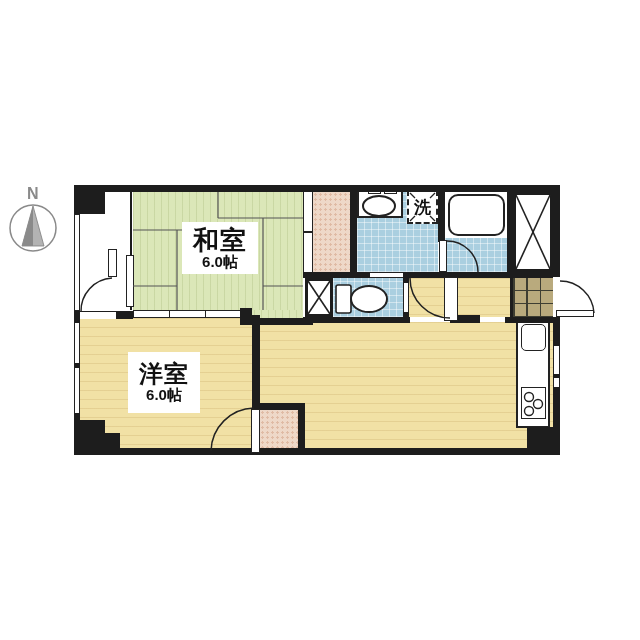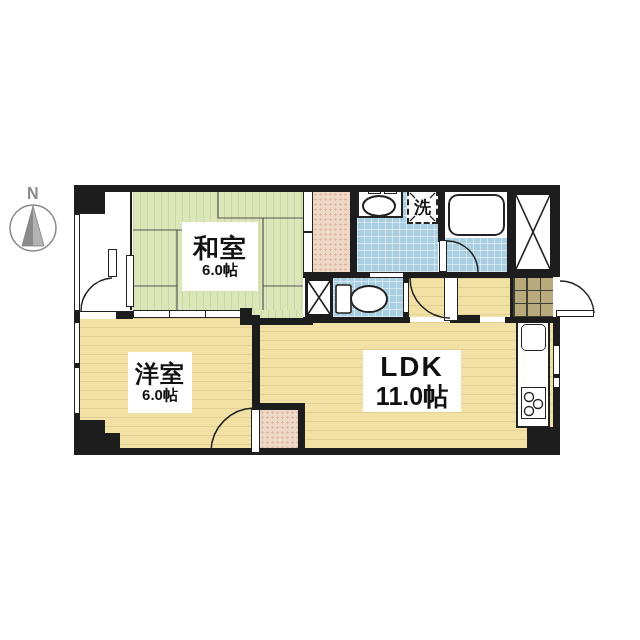--- a/index.html
+++ b/index.html
@@ -166,28 +166,24 @@
 
     <g>
       <circle cx="33" cy="228" r="23" fill="#fff" stroke="#8a8a8a" stroke-width="1.5"></circle>
       <polygon points="33,206 22,246 44,246" fill="#b3b3b3" stroke="#7d7d7d" stroke-width="0.8"></polygon>
       <polygon points="33,206 22,246 33,246" fill="#8a8a8a"></polygon>
     </g>
   </svg>
 
   <div class="north-n" style="left:27px;top:185px;">N</div>
 
-  <div class="label" style="left:182px;top:222px;width:76px;height:69px;">
+  <div class="label" style="left:182px;top:222px;width:76px;height:52px;">
     <span class="big">和室</span>
     <span class="small">6.0帖</span>
   </div>
 
-  <div class="label" style="left:128px;top:352px;width:64px;height:61px;">
+  <div class="label" style="left:128px;top:352px;width:72px;height:61px;">
     <span class="big" style="font-size:24px;">洋室</span>
     <span class="small">6.0帖</span>
   </div>
 
-  <div class="label" style="left:363px;top:350px;width:98px;height:62px;">
-    <span class="big" style="font-size:28px;letter-spacing:2px;">LDK</span>
-    <span class="small" style="font-size:25px;">11.0帖</span>
-  </div>
 
 </div>
 
 </body></html>

